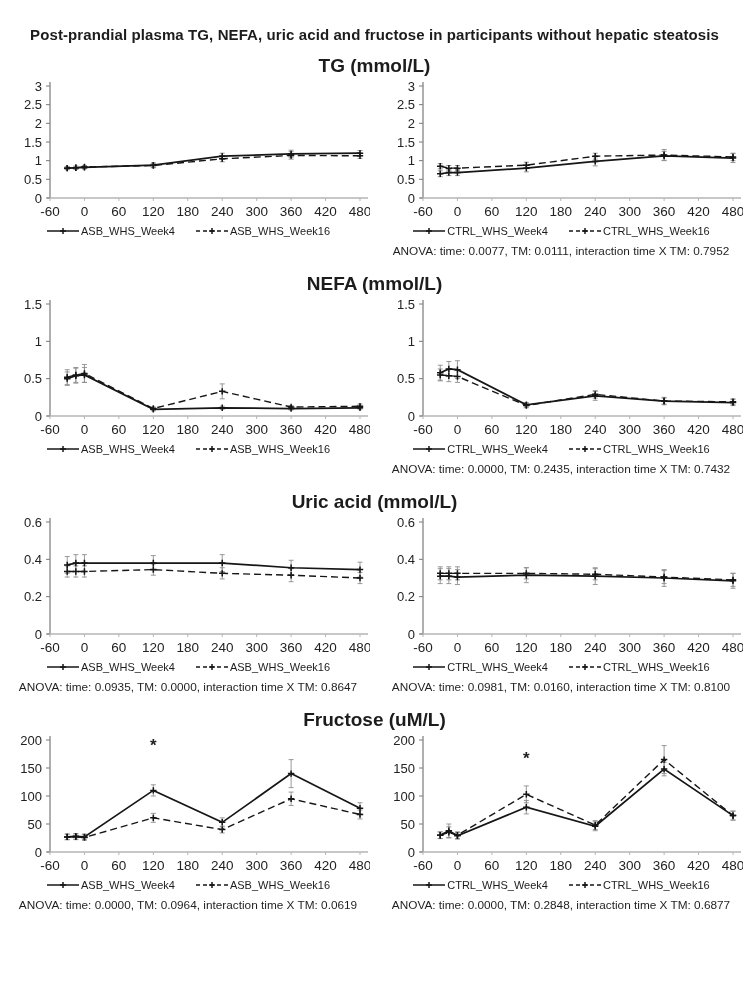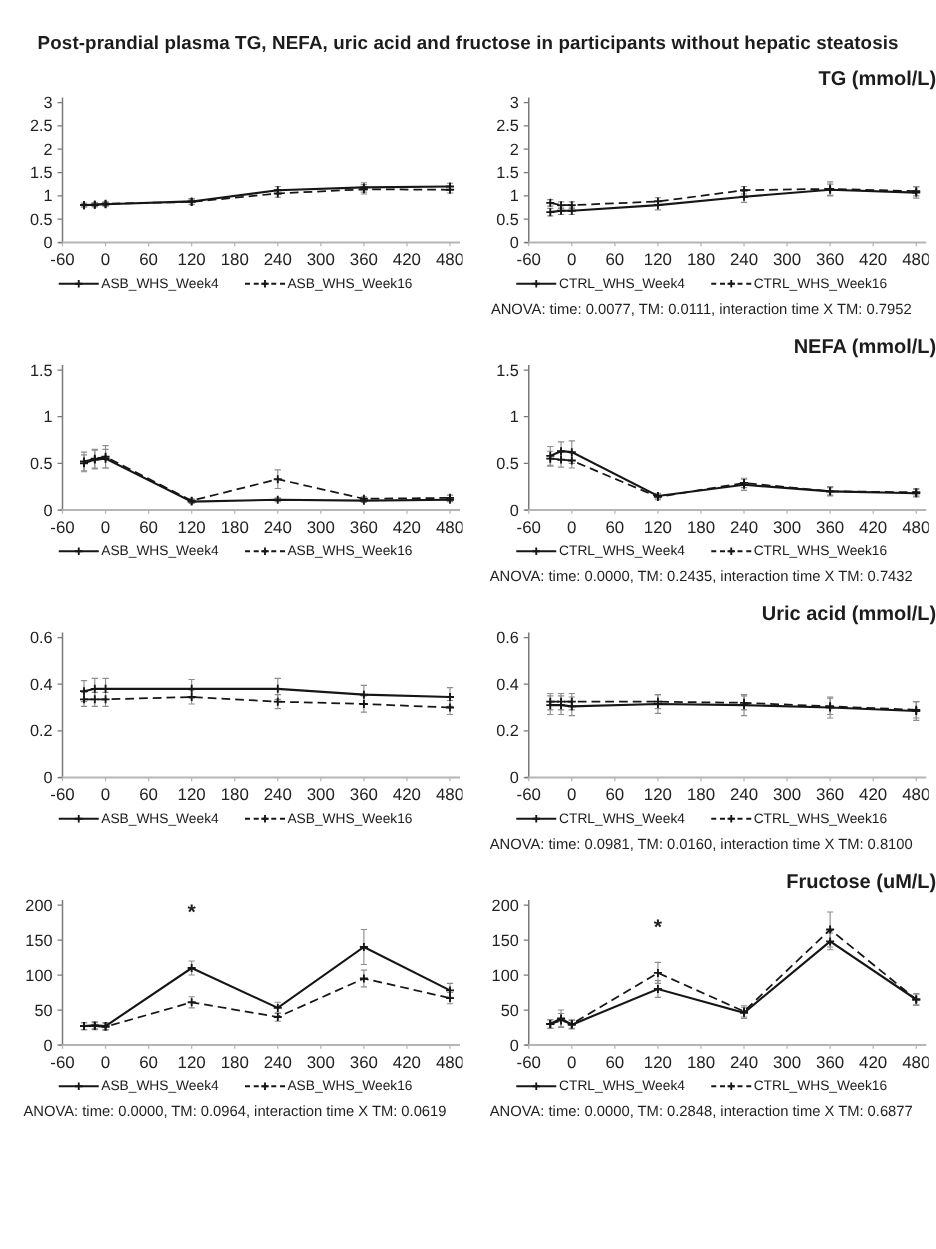--- a/index.html
+++ b/index.html
@@ -1,19 +1,19 @@
 <!DOCTYPE html>
 <html><head>
 <meta charset="utf-8">
 <style>
   html,body{margin:0;padding:0;background:#ffffff;}
   body{width:749px;font-family:"Liberation Sans",sans-serif;color:#1c1c1c;}
   .figure-title{font-weight:bold;font-size:15px;text-align:center;padding:26px 6px 0 6px;letter-spacing:.1px;}
   .row{margin-top:2px;}
-  .row-title{font-weight:bold;font-size:16px;text-align:right;margin:12px 0 0 0;}
+  .row-title{font-weight:bold;font-size:19px;text-align:center;margin:12px 0 0 0;}
   .charts{display:flex;justify-content:space-between;padding:0 4px;}
   .chart-block{width:368px;}
   .chart-svg{display:block;}
   .legend{display:flex;justify-content:center;align-items:center;gap:20px;font-size:11px;margin-top:-4px;white-space:nowrap;}
   .legend-entry{display:flex;align-items:center;gap:1px;}
   .lsample line,.lsample path{stroke:#161616;stroke-width:1.5;fill:none;}
   .lsample.dashed line{stroke-dasharray:4,3;}
   .anova{text-align:center;font-size:11.8px;margin:7px 0 3px 0;color:#1f1f1f;}
 </style>
 </head>
@@ -582,20 +582,21 @@
           <span>ASB_WHS_Week4</span>
         </span>
         <span class="legend-entry">
           <svg class="lsample dashed" width="34" height="10" viewBox="0 0 34 10">
               <line x1="1" y1="5" x2="33" y2="5"></line>
               <path d="M14 5 H20 M17 2 V8"></path>
             </svg>
           <span>ASB_WHS_Week16</span>
         </span>
       </div>
+      <div class="anova">ANOVA: time: 0.0935, TM: 0.0000, interaction time X TM: 0.8647</div>
     </div>
     <div class="chart-block">
       <svg class="chart-svg" viewBox="0 0 366 152" width="366" height="152">
           <line x1="46" y1="5" x2="46" y2="121" stroke="#7a7a7a" stroke-width="1.2"></line>
           <line x1="43" y1="121" x2="364" y2="121" stroke="#b5b5b5" stroke-width="1.5"></line>
           <line x1="42" y1="121" x2="46" y2="121" stroke="#7a7a7a" stroke-width="1"></line>
           <text x="38" y="125.5" font-size="13" text-anchor="end" fill="#222" font-family="&quot;Liberation Sans&quot;,sans-serif">0</text>
           <line x1="42" y1="83.66666666666666" x2="46" y2="83.66666666666666" stroke="#7a7a7a" stroke-width="1"></line>
           <text x="38" y="88.16666666666666" font-size="13" text-anchor="end" fill="#222" font-family="&quot;Liberation Sans&quot;,sans-serif">0.2</text>
           <line x1="42" y1="46.33333333333333" x2="46" y2="46.33333333333333" stroke="#7a7a7a" stroke-width="1"></line>

